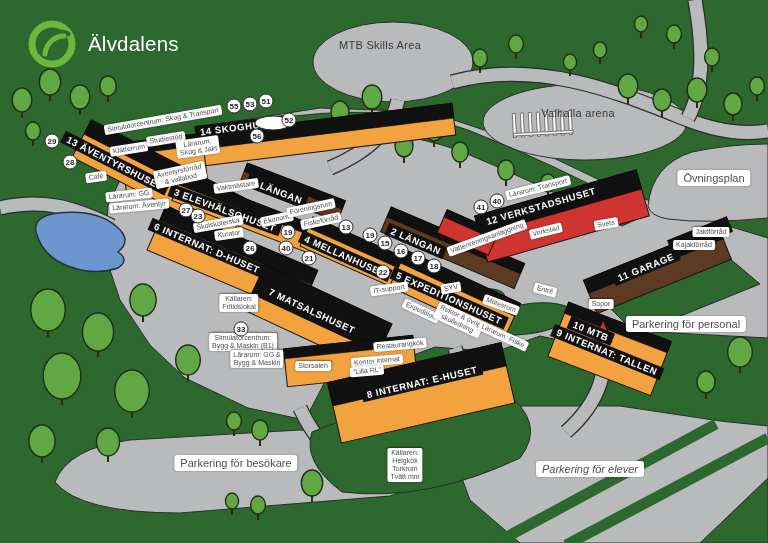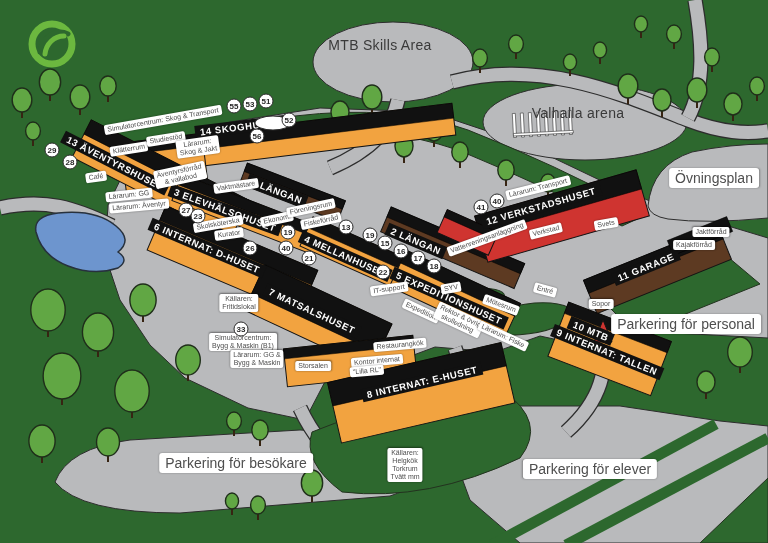--- a/index.html
+++ b/index.html
@@ -20,21 +20,21 @@
   .post{fill:#fff;stroke:#333;stroke-width:.6;}
   .tree{fill:var(--tree);stroke:#1f2e1a;stroke-width:1.4;}
   .trunk{stroke:#372412;stroke-width:2;}
   
   .layer{position:absolute;left:0;top:0;width:100%;height:100%;pointer-events:none;}
   .bldg-label{position:absolute;background:var(--roof_black);color:#fff;font-size:9.5px;font-weight:700;
       letter-spacing:.6px;padding:1px 5px;white-space:nowrap;}
   .room-label{position:absolute;background:#fff;color:#4e4e4e;font-size:7px;line-height:1.15;
       padding:1px 3px;border-radius:2px;white-space:pre-line;text-align:center;
       box-shadow:0 0 2px rgba(0,0,0,.45);}
-  .area-label{position:absolute;background:#fff;color:#4e4e4e;font-size:14px;padding:2px 6px;
+  .area-label{position:absolute;background:#fff;color:#4e4e4e;font-size:11px;padding:2px 6px;
       border-radius:3px;white-space:nowrap;box-shadow:0 0 2px rgba(0,0,0,.35);}
   .area-label.plain{background:transparent;box-shadow:none;color:#3a3a3a;letter-spacing:.3px;}
   .marker{position:absolute;width:15px;height:15px;border-radius:50%;background:#fff;
       border:1.6px solid #2a2a2a;color:#2a2a2a;font-size:8px;font-weight:700;
       display:flex;align-items:center;justify-content:center;box-sizing:border-box;}
   
   .logo{position:absolute;left:26px;top:18px;display:flex;align-items:center;gap:10px;color:#fff;}
   .logo-text{font-size:20.5px;line-height:1.28;font-weight:400;letter-spacing:.2px;}
 </style>
 </head>
@@ -311,30 +311,30 @@
 Helgkök
 Torkrum
 Tvätt mm</div>
     </div>
   <div class="layer" id="layer-areas">
       <div class="area-label plain" style="left: 380px; top: 45px; transform: translate(-50%, -50%) rotate(0deg);">MTB Skills Area</div>
       <div class="area-label plain" style="left: 578px; top: 113px; transform: translate(-50%, -50%) rotate(0deg); text-align: center;">Valhalla arena</div>
       <div class="area-label" style="left: 714px; top: 178px; transform: translate(-50%, -50%) rotate(0deg);">Övningsplan</div>
       <div class="area-label" style="left: 686px; top: 324px; transform: translate(-50%, -50%) rotate(0deg);">Parkering för personal</div>
       <div class="area-label" style="left: 236px; top: 463px; transform: translate(-50%, -50%) rotate(0deg);">Parkering för besökare</div>
-      <div class="area-label" style="left: 590px; top: 469px; transform: translate(-50%, -50%) rotate(0deg);">Parkering för elever</div>
+      <div class="area-label" style="left: 590px; top: 469px; transform: translate(-50%, -50%) rotate(0deg); font-style: italic;">Parkering för elever</div>
     </div>
   <div class="layer" id="layer-markers">
       <div class="marker" style="left: 234px; top: 106px; transform: translate(-50%, -50%) rotate(0deg); text-align: right;">55</div>
       <div class="marker" style="left: 250px; top: 104px; transform: translate(-50%, -50%) rotate(0deg);">53</div>
       <div class="marker" style="left: 266px; top: 101px; transform: translate(-50%, -50%) rotate(0deg);">51</div>
       <div class="marker" style="left: 257px; top: 125px; transform: translate(-50%, -50%) rotate(0deg); margin-top: 11px;">56</div>
       <div class="marker" style="left: 273px; top: 123px; transform: translate(-50%, -50%) rotate(0deg); padding-left: 35px;">54</div>
       <div class="marker" style="left: 289px; top: 120px; transform: translate(-50%, -50%) rotate(0deg);">52</div>
-      <div class="marker" style="left: 52px; top: 150px; transform: translate(-50%, -50%) rotate(0deg);">29</div>
+      <div class="marker" style="left: 52px; top: 141px; transform: translate(-50%, -50%) rotate(0deg);">29</div>
       <div class="marker" style="left: 70px; top: 162px; transform: translate(-50%, -50%) rotate(0deg);">28</div>
       <div class="marker" style="left: 186px; top: 210px; transform: translate(-50%, -50%) rotate(0deg);">27</div>
       <div class="marker" style="left: 198px; top: 216px; transform: translate(-50%, -50%) rotate(0deg);">23</div>
       <div class="marker" style="left: 250px; top: 248px; transform: translate(-50%, -50%) rotate(0deg); font-family: Liberation Mono, monospace;">26</div>
       <div class="marker" style="left: 288px; top: 232px; transform: translate(-50%, -50%) rotate(0deg);">19</div>
       <div class="marker" style="left: 286px; top: 248px; transform: translate(-50%, -50%) rotate(0deg);">40</div>
       <div class="marker" style="left: 309px; top: 258px; transform: translate(-50%, -50%) rotate(0deg);">21</div>
       <div class="marker" style="left: 383px; top: 272px; transform: translate(-50%, -50%) rotate(0deg);">22</div>
       <div class="marker" style="left: 346px; top: 227px; transform: translate(-50%, -50%) rotate(0deg);">13</div>
       <div class="marker" style="left: 370px; top: 235px; transform: translate(-50%, -50%) rotate(0deg);">19</div>
@@ -347,15 +347,16 @@
       <div class="marker" style="left: 241px; top: 329px; transform: translate(-50%, -50%) rotate(0deg);">33</div>
     </div>
 
   <div class="logo">
     <svg width="52" height="52" viewBox="0 0 52 52">
       <circle cx="26" cy="26" r="20" fill="none" stroke="var(--logo_green)" stroke-width="7"></circle>
       <path d="M14,34 C15,20 30,10 42,16" fill="none" stroke="var(--background)" stroke-width="5" stroke-linecap="round"></path>
       <path d="M38,18 C28,18 20,26 19,36" fill="none" stroke="var(--logo_green)" stroke-width="5" stroke-linecap="round"></path>
     </svg>
     <div class="logo-text">
+      <div>Älvdalens</div>
     </div>
   </div>
 </div>
 
 </body></html>

